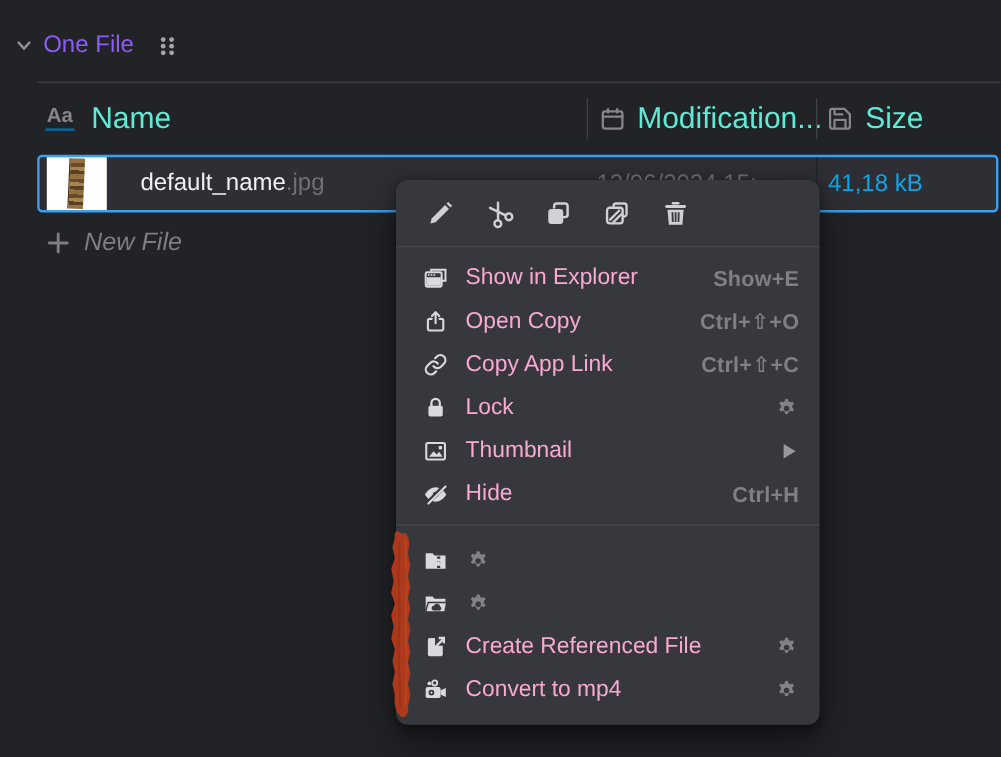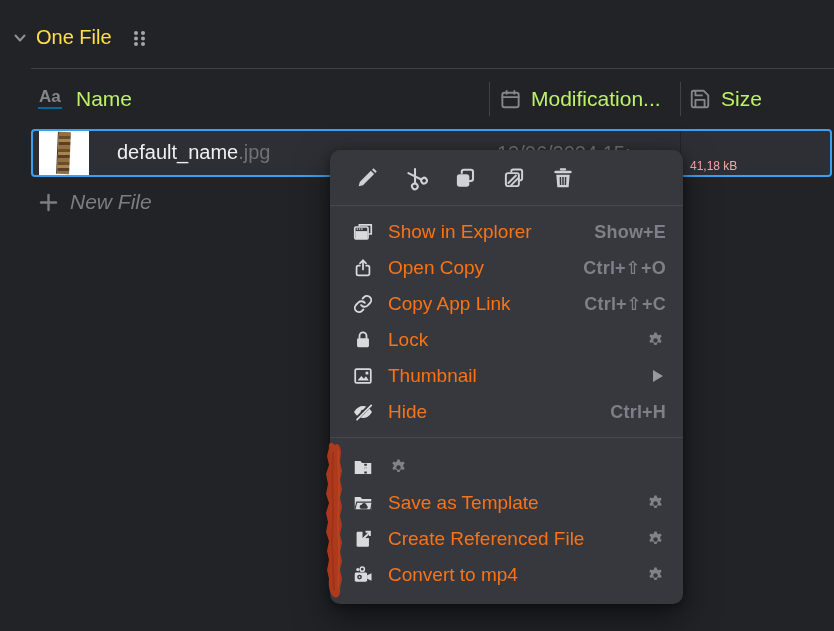--- a/index.html
+++ b/index.html
@@ -7,66 +7,66 @@
   body { font-family:"Liberation Sans","DejaVu Sans",sans-serif; }
   #screen {
     position:relative; width:834px; height:631px;
     background:#222327; overflow:hidden;
     -webkit-font-smoothing:antialiased;
   }
   svg { display:block; }
 
   
   .sec-chevron { position:absolute; left:11px; top:29px; color:#8f9196; cursor:pointer; }
-  .sec-title   { position:absolute; left:36px; top:26px; font-size:20px; color:#fde047; }
+  .sec-title   { position:absolute; left:36px; top:26px; font-size:20px; color:#8b5cf6; }
   .sec-drag    { position:absolute; left:130px; top:28px; color:#a4a6ab; cursor:grab; }
 
   .hdr-divider { position:absolute; left:31px; right:0; top:68px; height:1px; background:#414247; }
 
   
-  .th { color:#bef264; font-size:21px; position:absolute; top:87px; line-height:24px; }
+  .th { color:#5eead4; font-size:25px; position:absolute; top:87px; line-height:24px; }
   .aa-icon { position:absolute; left:38px; top:88px; font-size:17px; font-weight:700; color:#84868c;
              border-bottom:2px solid #0369a1; padding:0 1px 1px 1px; line-height:18px; }
   .col-sep { position:absolute; top:82px; width:1px; height:34px; background:#414247; }
   .th-icon { position:absolute; top:88px; color:#84868c; }
 
   
   .file-row {
     position:absolute; left:31px; top:129px; width:801px; height:48px;
     background:#2e2f34; border:2px solid #3aa1f2; border-radius:4px; cursor:pointer;
   }
   .thumb { position:absolute; left:6px; top:0px; width:50px; height:44px; background:#ffffff; overflow:hidden; }
   .thumb-strip {
     position:absolute; left:18px; top:1px; width:13px; height:42px; transform:rotate(2.5deg);
     background:repeating-linear-gradient(180deg,#93703f 0 4px,#6b4c28 4px 7px,#a8854f 7px 10px,#5c3f20 10px 13px);
     border-left:1px solid #4a331a;
   }
   .file-name { position:absolute; left:84px; top:10px; font-size:20px; color:#eef0f2; white-space:nowrap; }
   .file-ext  { color:#6f7176; }
   .file-date { position:absolute; left:464px; top:11px; font-size:20px; color:#6f7176; white-space:nowrap; }
   .row-colsep{ position:absolute; left:647px; top:0; width:1px; height:44px; background:#222327; }
-  .file-size { position:absolute; left:657px; top:11px; font-size:12px; color:#fca5a5; white-space:nowrap;margin-top:17px; }
+  .file-size { position:absolute; left:657px; top:11px; font-size:20px; color:#0ea5e9; white-space:nowrap; }
 
   
   .newfile-icon { position:absolute; left:38px; top:192px; color:#7c7e84; cursor:pointer; }
   .newfile-label{ position:absolute; left:70px; top:190px; font-size:21px; color:#7c7e84; cursor:pointer;font-style:italic; }
 
   
   .menu {
     position:absolute; left:330px; top:150px; width:353px; height:454px;
     background:#37383d; border-radius:10px; z-index:5;
     box-shadow:0 14px 34px rgba(0,0,0,.5), 0 2px 8px rgba(0,0,0,.35);
   }
   .qa-row { height:56px; display:flex; align-items:center; gap:23px; padding-left:24px;
             border-bottom:1px solid #47484d; }
   .qa { width:26px; height:26px; color:#cfd1d5; cursor:pointer; }
   .menu-list { padding-top:8px; }
   .menu-item { height:36px; display:flex; align-items:center; padding:0 17px 0 22px; cursor:pointer; }
   .mi-icon { width:22px; height:22px; margin-right:14px; color:#d8dade; flex:none; }
-  .mi-label { flex:1; font-size:19px; color:#f97316; white-space:nowrap; }
+  .mi-label { flex:1; font-size:19px; color:#f9a8d4; white-space:nowrap; }
   .mi-shortcut { font-size:18px; font-weight:700; color:#7e8087; letter-spacing:.2px; white-space:nowrap; }
   .mi-gear { width:21px; height:21px; color:#808289; cursor:pointer; }
   .mi-sub { width:0; height:0; border-left:10px solid #96989d; border-top:6px solid transparent;
             border-bottom:6px solid transparent; margin-right:3px; }
   .menu-sep { height:1px; background:#47484d; margin:7px 0 11px 0; }
 
   
   .annotation { position:absolute; left:318px; top:440px; z-index:10; pointer-events:none; }
 </style>
 </head>
@@ -280,21 +280,20 @@
       </div>
 
       <div class="menu-item">
         <span class="mi-icon">
           <svg viewBox="0 0 24 24">
               <path d="M3 5.5h6.2l1.8 2H21v12H3z" fill="currentColor"></path>
               <path d="M3 19.5l2.2-8.5H22l-1.6 8.5z" fill="currentColor" stroke="#37383d" stroke-width="1.2"></path>
               <path d="M10.3 18.2a2.1 2.1 0 0 1 .2-4.2 2.9 2.9 0 0 1 5.6.6 1.9 1.9 0 0 1-.4 3.6z" fill="#37383d"></path>
             </svg>
         </span>
-        <span class="mi-label">Save as Template</span>
         <span class="mi-gear">
           <svg viewBox="0 0 24 24" fill="currentColor">
               <path fill-rule="evenodd" clip-rule="evenodd" d="M10.7 2.8h2.6l.5 2.2c.67.23 1.3.57 1.85 1l2.1-.85 1.3 2.25-1.65 1.5a6.8 6.8 0 0 1 0 2.2l1.65 1.5-1.3 2.25-2.1-.85c-.55.43-1.18.77-1.85 1l-.5 2.2h-2.6l-.5-2.2a6.6 6.6 0 0 1-1.85-1l-2.1.85-1.3-2.25 1.65-1.5a6.8 6.8 0 0 1 0-2.2L4.95 7.4l1.3-2.25 2.1.85a6.6 6.6 0 0 1 1.85-1l.5-2.2zM12 14.6a2.6 2.6 0 1 0 0-5.2 2.6 2.6 0 0 0 0 5.2z"></path>
             </svg>
         </span>
       </div>
 
       <div class="menu-item">
         <span class="mi-icon">
           <svg viewBox="0 0 24 24">

